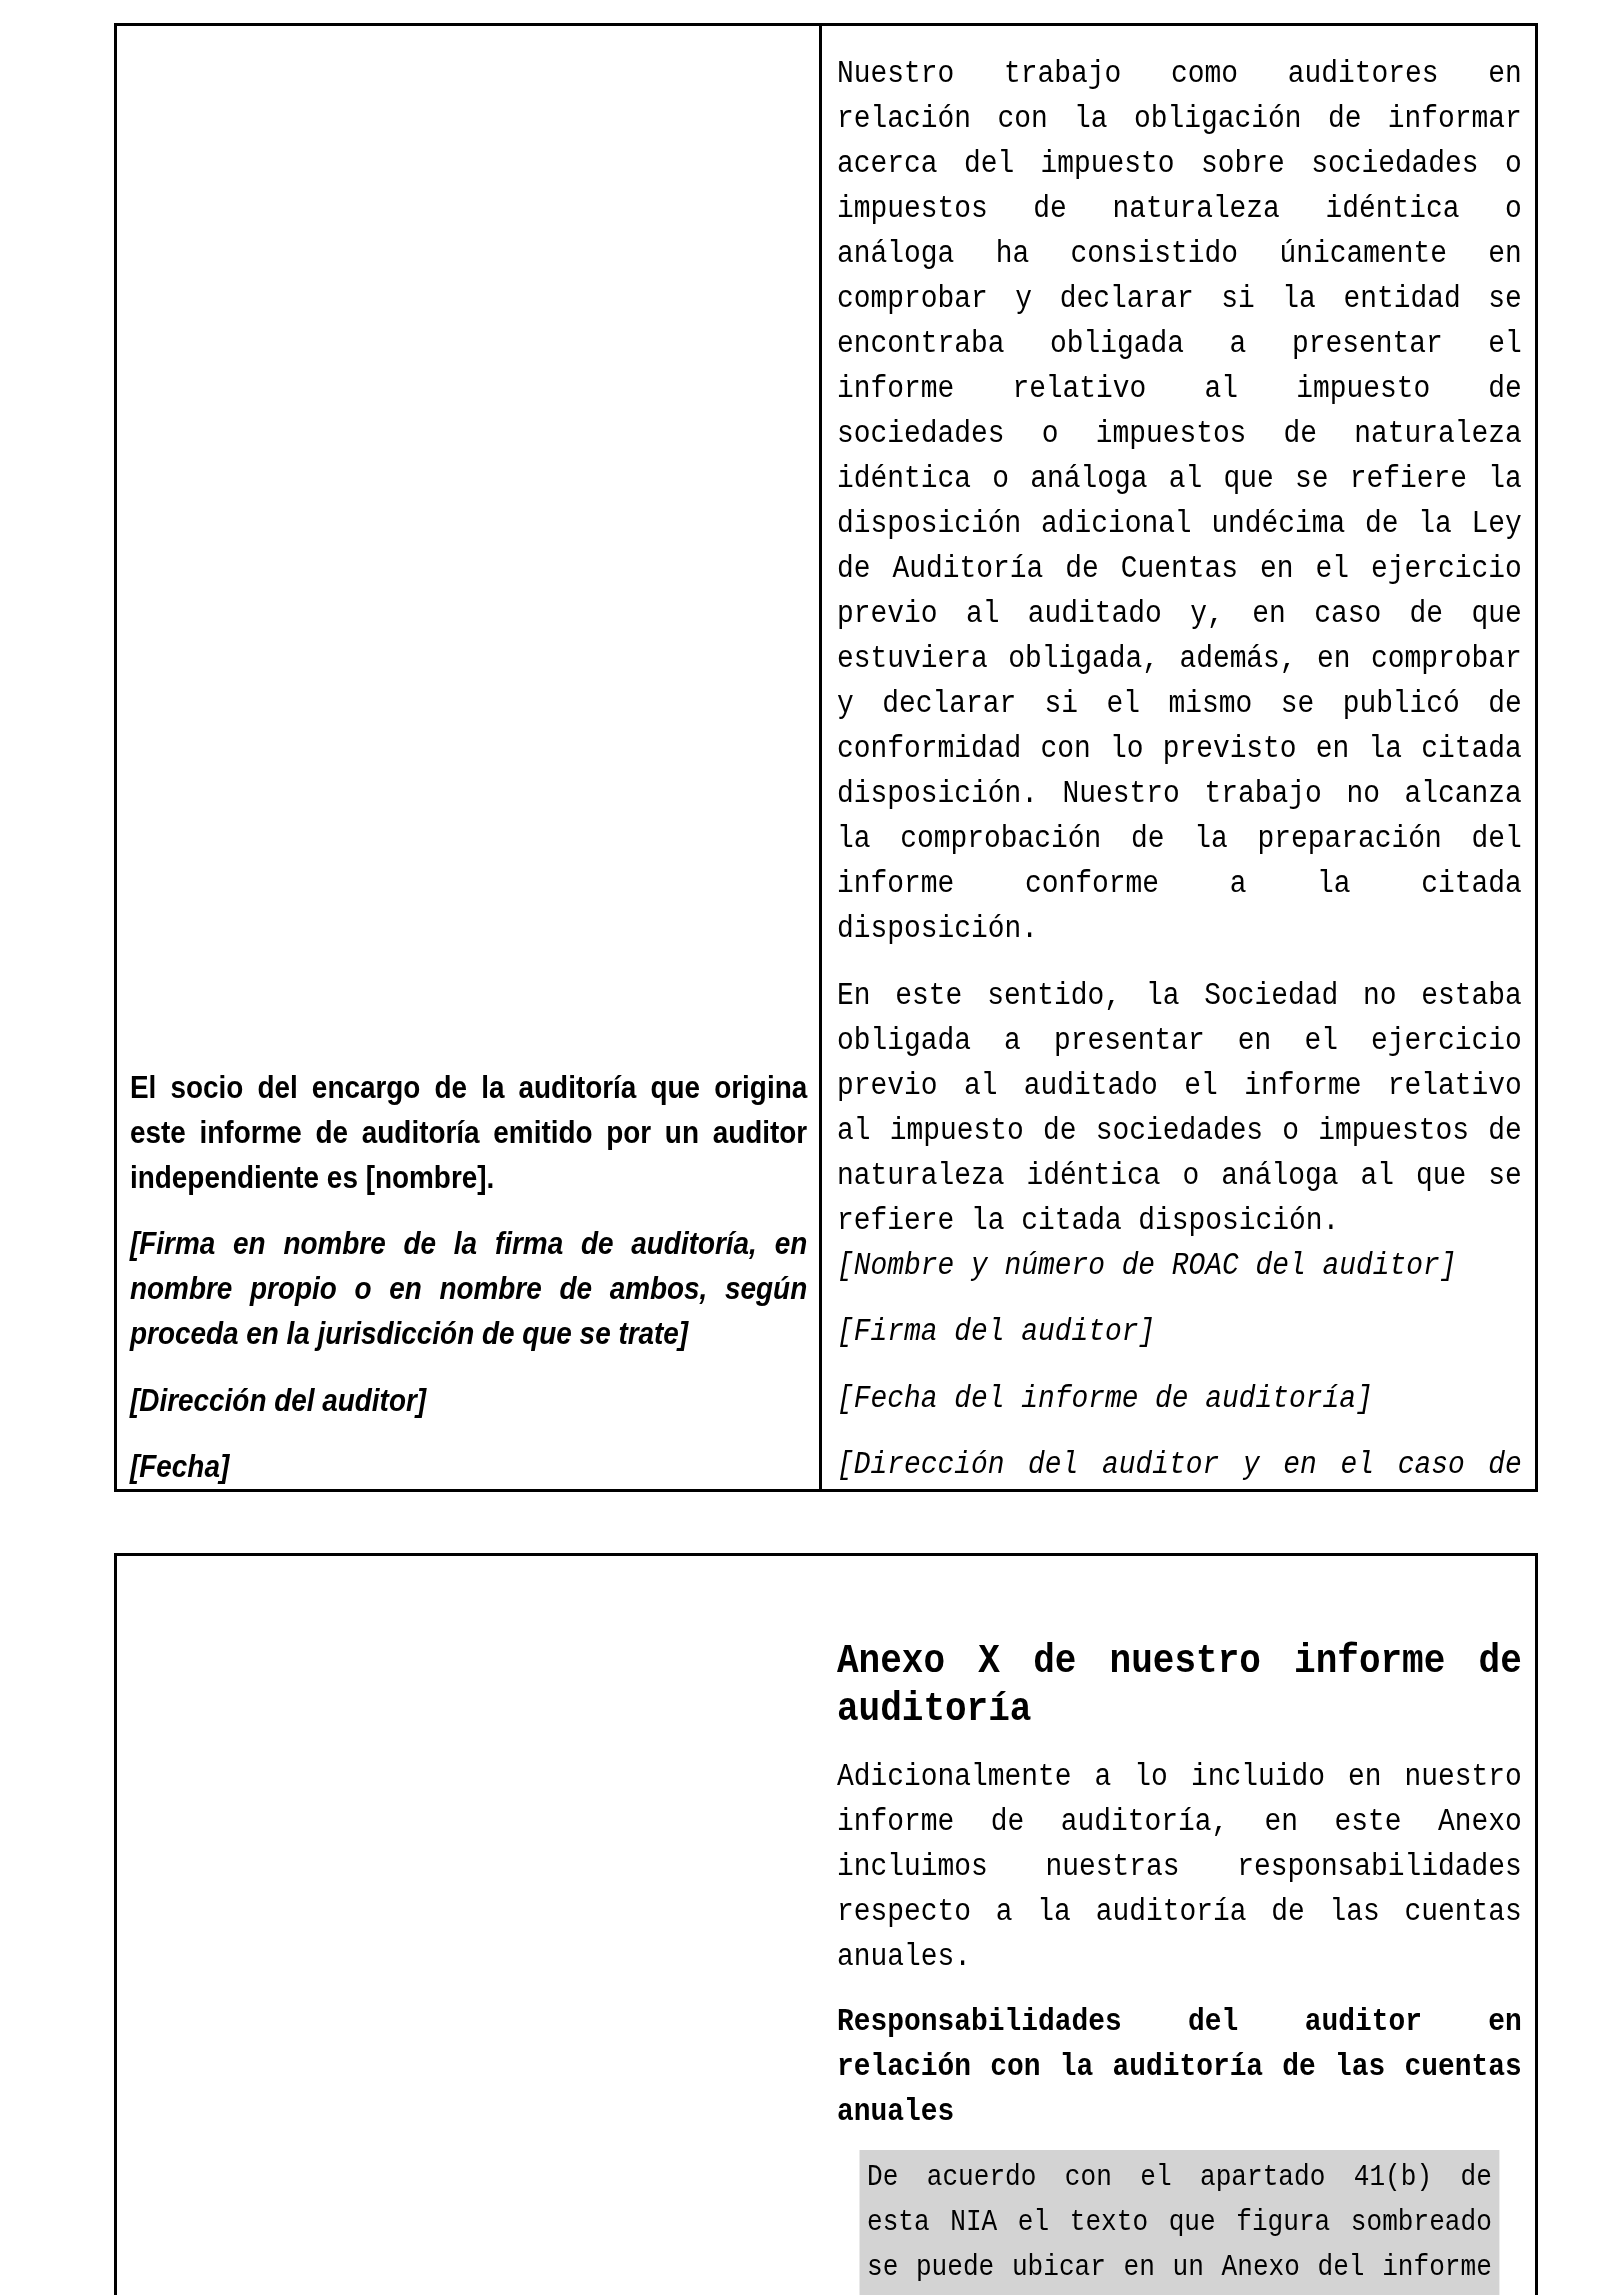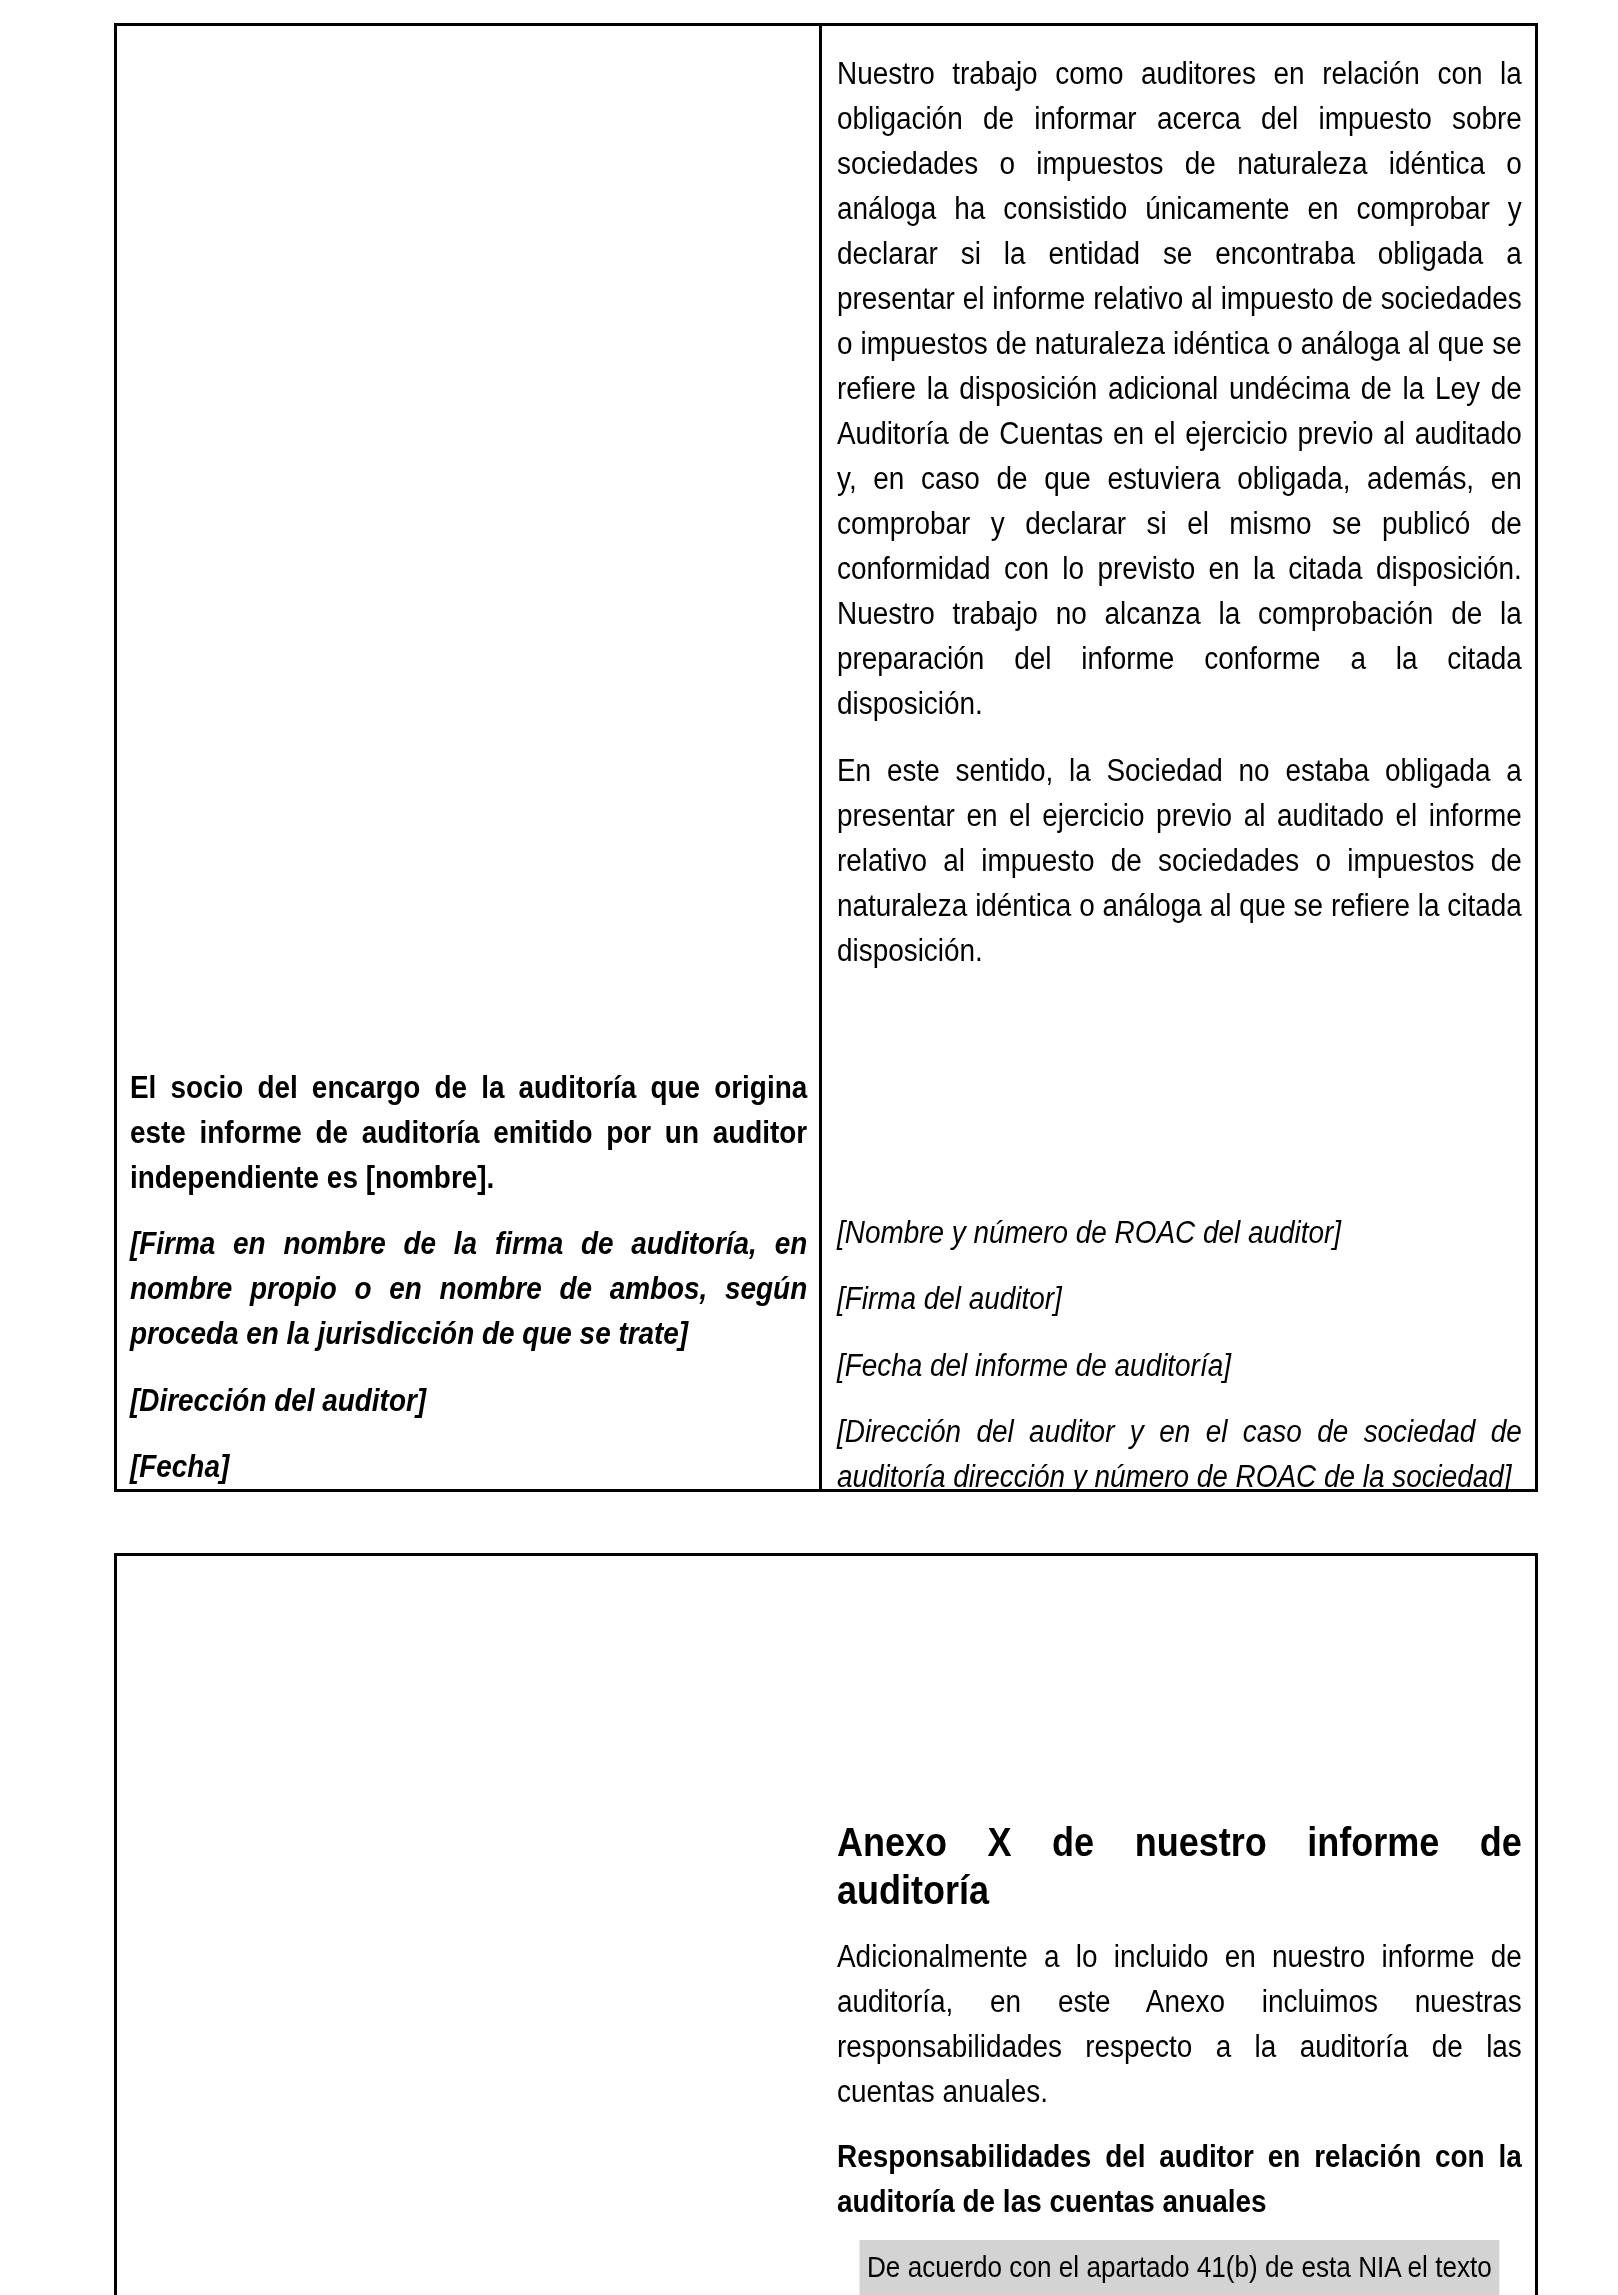--- a/index.html
+++ b/index.html
@@ -34,20 +34,21 @@
   }
   .cell-l {
     width: 705px;
     border-right: 3.3px solid #000000;
     padding: 0 11.6px 0 13.2px;
     font-weight: bold;
   }
   .cell-r {
     flex: 1;
     padding: 0 13.2px 0 15px;
+    font-family: Liberation Mono, monospace;
   }
   
   .inner {
     width: 111.11%;
     transform: scaleX(0.9);
     transform-origin: 0 0;
     height: 100%;
     display: flex;
     flex-direction: column;
   }

